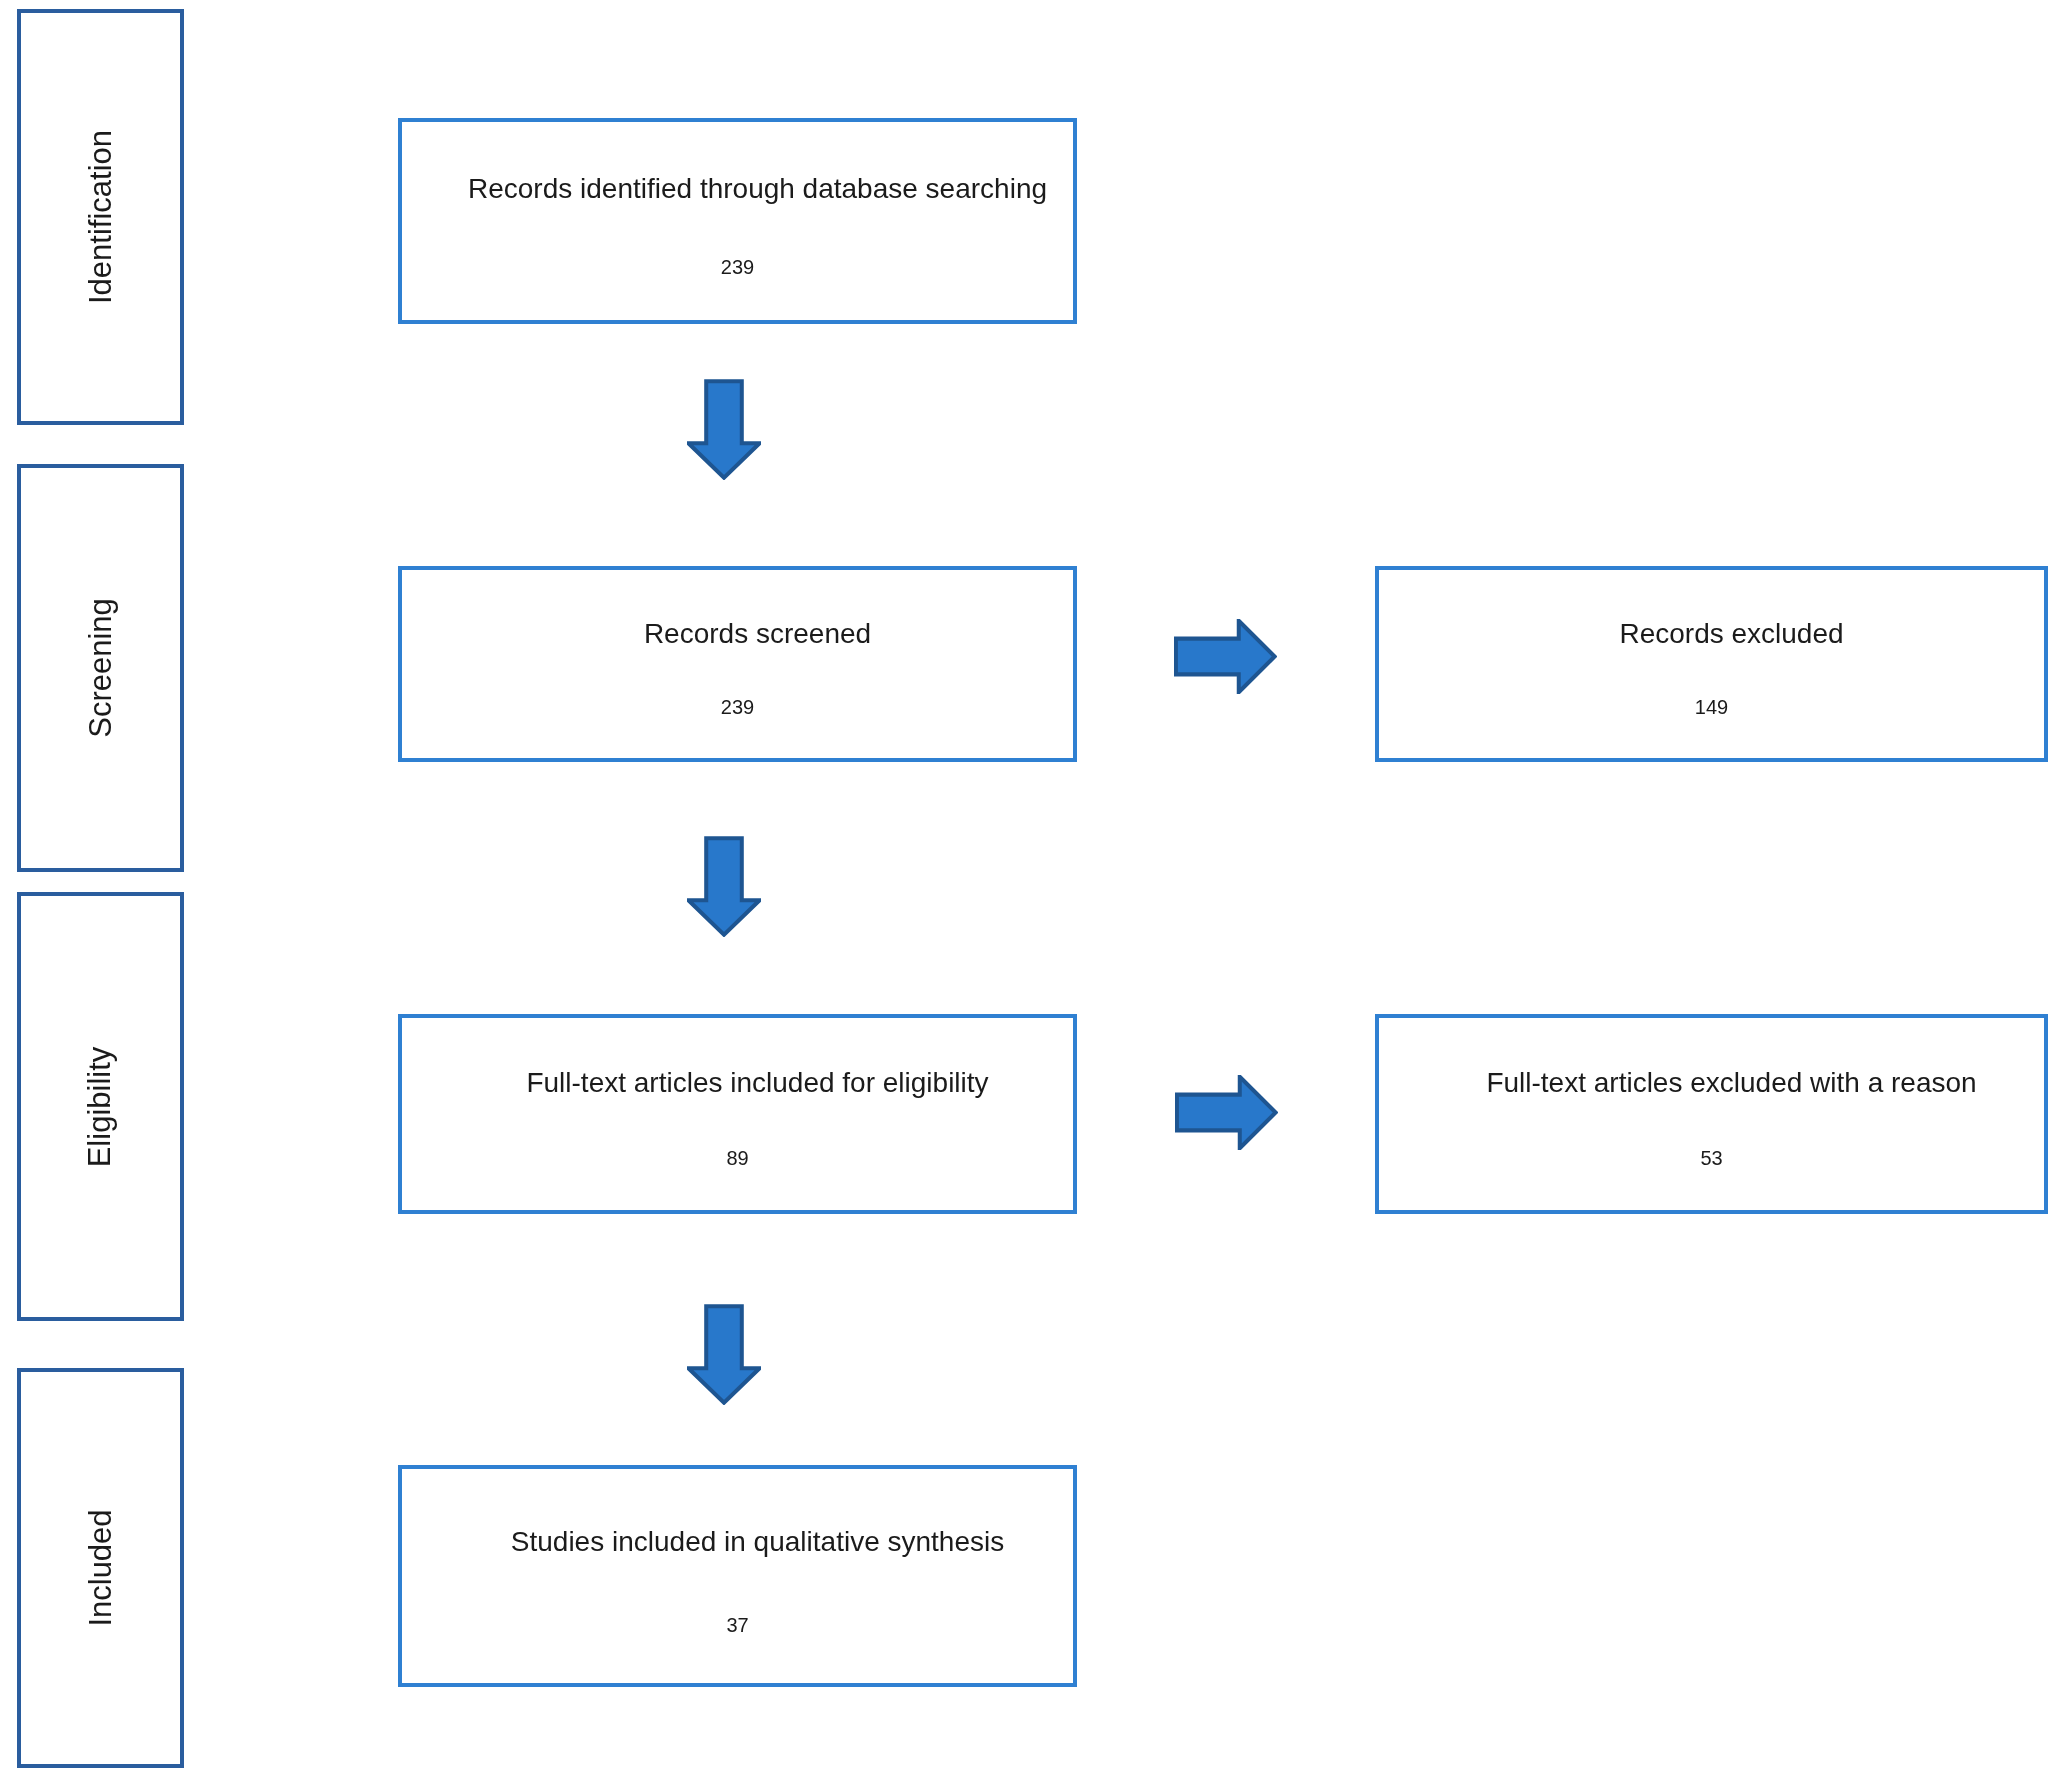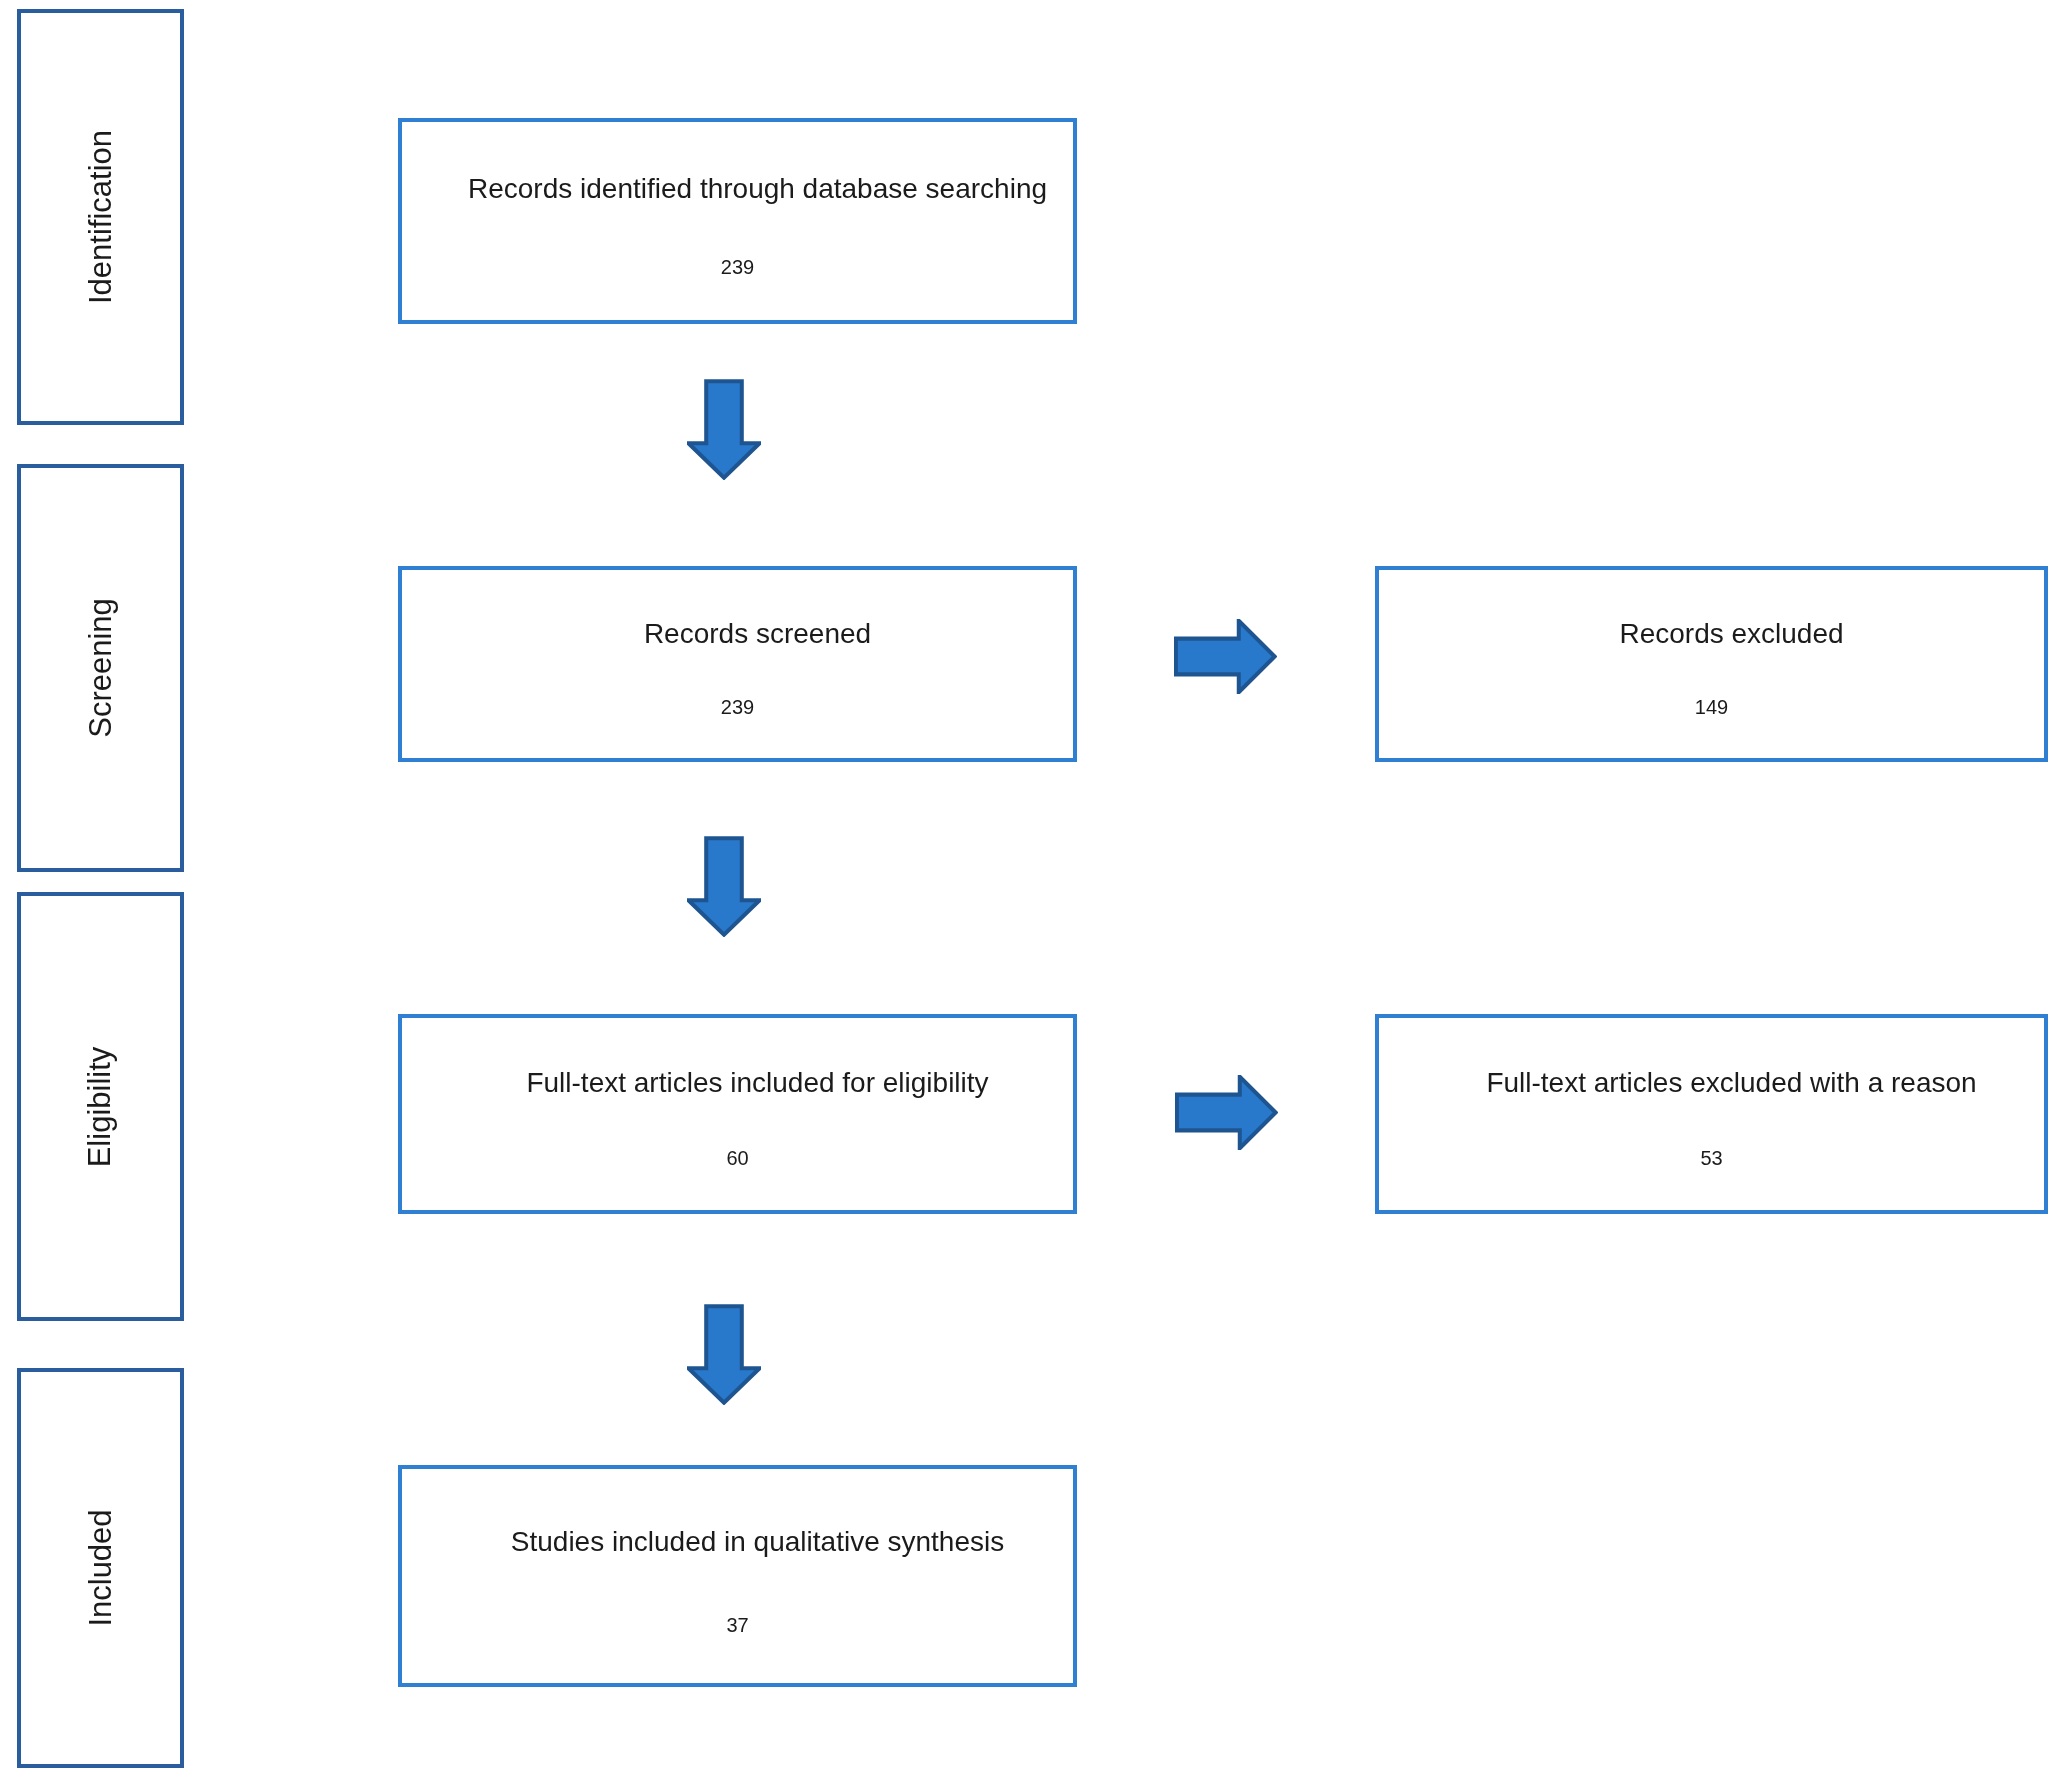--- a/index.html
+++ b/index.html
@@ -91,21 +91,21 @@
     <span class="count">239</span>
   </div>
 
   <div class="node" style="left:1375px;top:566px;width:673px;height:196px;">
     <span class="title">Records excluded</span>
     <span class="count">149</span>
   </div>
 
   <div class="node" style="left:398px;top:1014px;width:679px;height:200px;padding-left:43px;">
     <span class="title">Full-text articles included for eligibility</span>
-    <span class="count">60</span>
+    <span class="count">89</span>
   </div>
 
   <div class="node" style="left:1375px;top:1014px;width:673px;height:200px;">
     <span class="title">Full-text articles excluded with a reason</span>
     <span class="count">53</span>
   </div>
 
   <div class="node" style="left:398px;top:1465px;width:679px;height:222px;padding-left:12px;">
     <span class="title">Studies included in qualitative synthesis</span>
     <span class="count">37</span>

